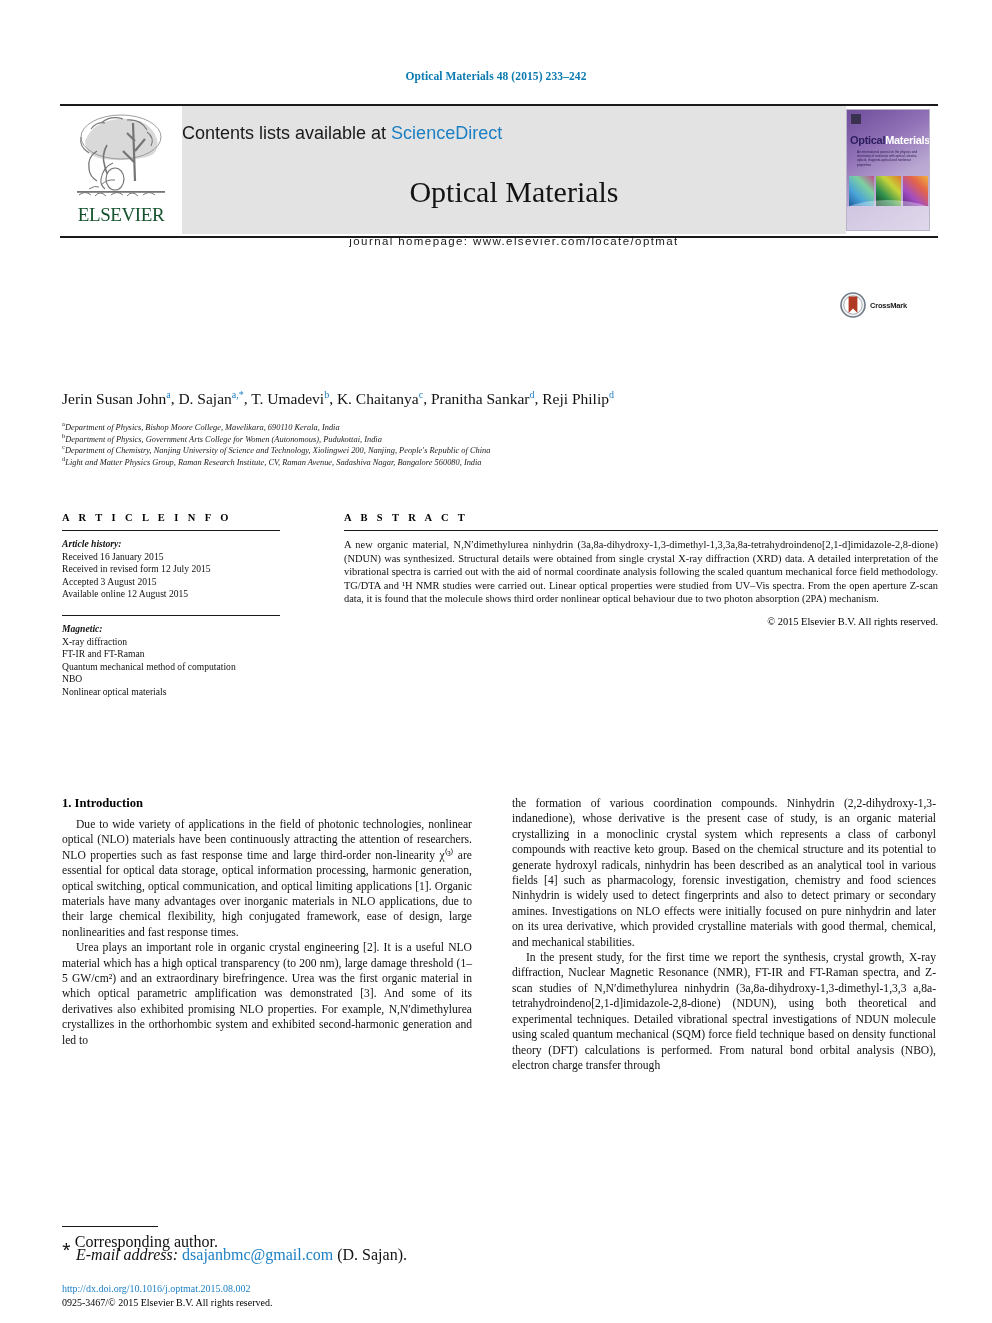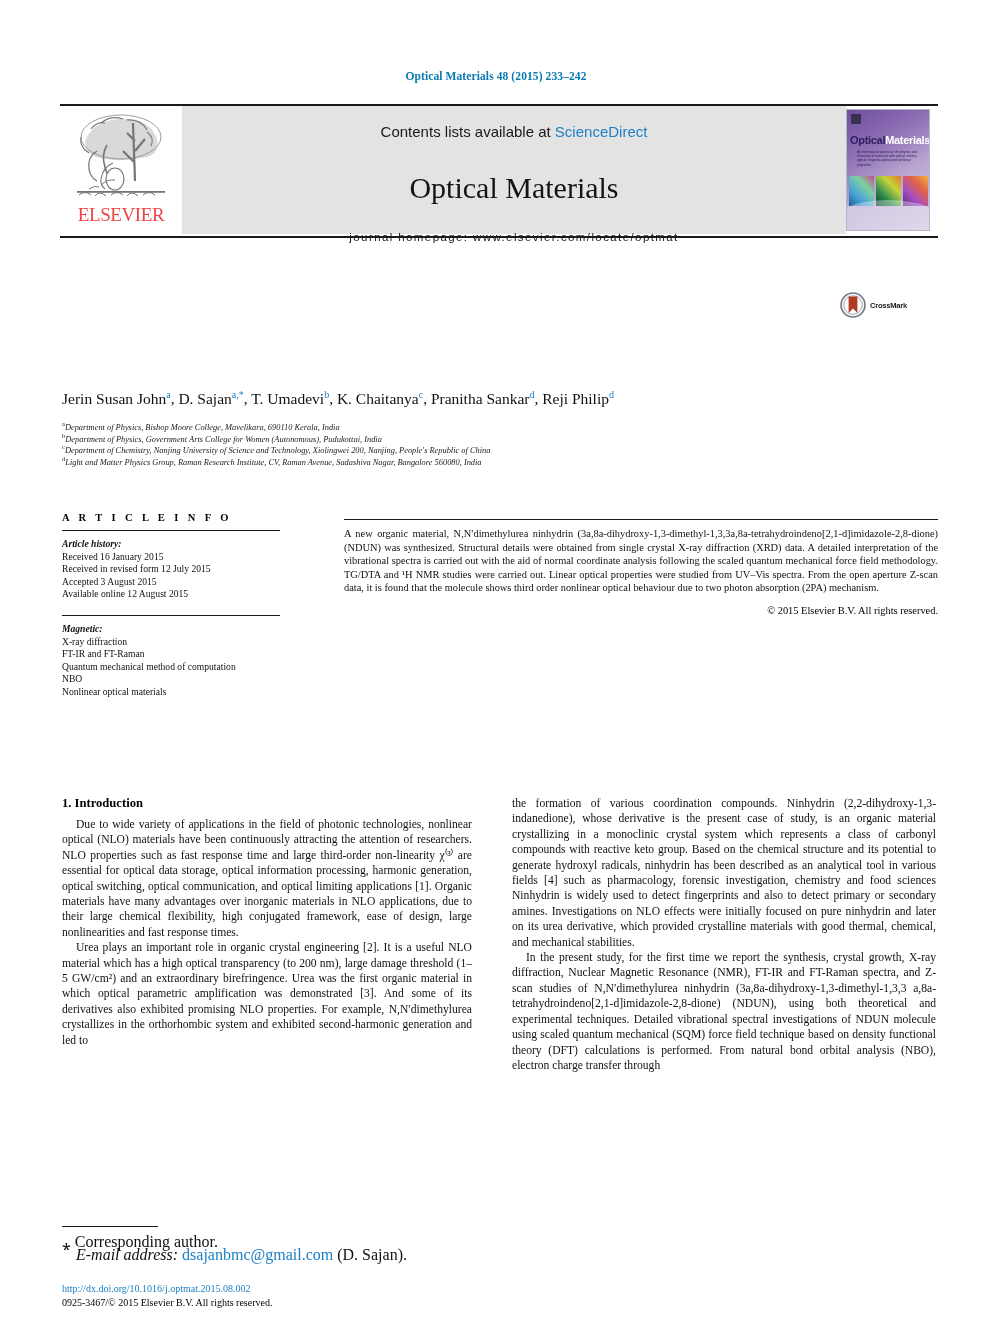--- a/index.html
+++ b/index.html
@@ -57,32 +57,31 @@
     background: #ffffff;
     padding-top: 3px;
     box-sizing: border-box;
   }
   .tree-svg { display:block; margin: 2px auto 0 auto; }
   .elsevier-word {
     text-align: center;
     font-family: "Liberation Serif", serif;
     font-size: 19px;
     letter-spacing: -0.4px;
-    color: #ef4444;
+    color: #14532d;
     font-weight: normal;
     margin-top: -2px;
   }
   .center-block {
     flex: 1 1 auto;
     background: #e3e3e3;
     position: relative;
   }
   .contents-line {
-    text-align: center;
-    font-size: 15px;
+    font-size: 18px;
     padding-top: 17px;
     font-family: "Liberation Sans", sans-serif;
     color: #1a1a1a;
   }
   .sd-link { color: #1b7fc4; }
   .journal-name {
     text-align: center;
     font-family: "Liberation Serif", serif;
     font-size: 30px;
     margin-top: 31px;
@@ -378,20 +377,21 @@
       <div class="it">Magnetic:</div>
       <div>X-ray diffraction</div>
       <div>FT-IR and FT-Raman</div>
       <div>Quantum mechanical method of computation</div>
       <div>NBO</div>
       <div>Nonlinear optical materials</div>
     </div>
   </div>
 
   <div class="abs-col">
+    <div class="band-head">A B S T R A C T</div>
     <div class="rule"></div>
     <div class="abs-body">A new organic material, N,N′dimethylurea ninhydrin (3a,8a-dihydroxy-1,3-dimethyl-1,3,3a,8a-tetrahydroindeno[2,1-d]imidazole-2,8-dione) (NDUN) was synthesized. Structural details were obtained from single crystal X-ray diffraction (XRD) data. A detailed interpretation of the vibrational spectra is carried out with the aid of normal coordinate analysis following the scaled quantum mechanical force field methodology. TG/DTA and ¹H NMR studies were carried out. Linear optical properties were studied from UV–Vis spectra. From the open aperture Z-scan data, it is found that the molecule shows third order nonlinear optical behaviour due to two photon absorption (2PA) mechanism.</div>
     <div class="abs-copy">© 2015 Elsevier B.V. All rights reserved.</div>
   </div>
 
   <div class="col-left">
     <div class="sec-title">1. Introduction</div>
     <p class="body">Due to wide variety of applications in the field of photonic technologies, nonlinear optical (NLO) materials have been continuously attracting the attention of researchers. NLO properties such as fast response time and large third-order non-linearity χ⁽³⁾ are essential for optical data storage, optical information processing, harmonic generation, optical switching, optical communication, and optical limiting applications [1]. Organic materials have many advantages over inorganic materials in NLO applications, due to their large chemical flexibility, high conjugated framework, ease of design, large nonlinearities and fast response times.</p>
     <p class="body cont">Urea plays an important role in organic crystal engineering [2]. It is a useful NLO material which has a high optical transparency (to 200 nm), large damage threshold (1–5 GW/cm²) and an extraordinary birefringence. Urea was the first organic material in which optical parametric amplification was demonstrated [3]. And some of its derivatives also exhibited promising NLO properties. For example, N,N′dimethylurea crystallizes in the orthorhombic system and exhibited second-harmonic generation and led to</p>
   </div>

